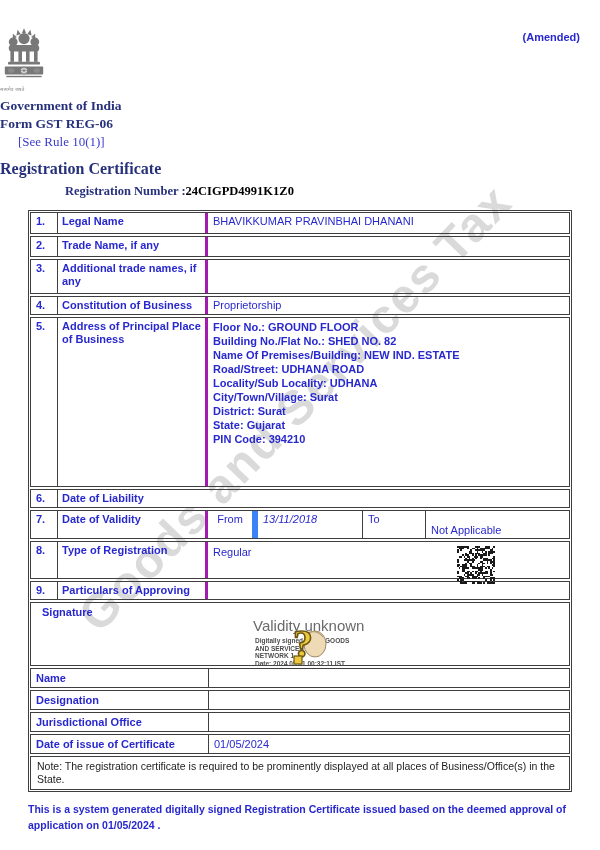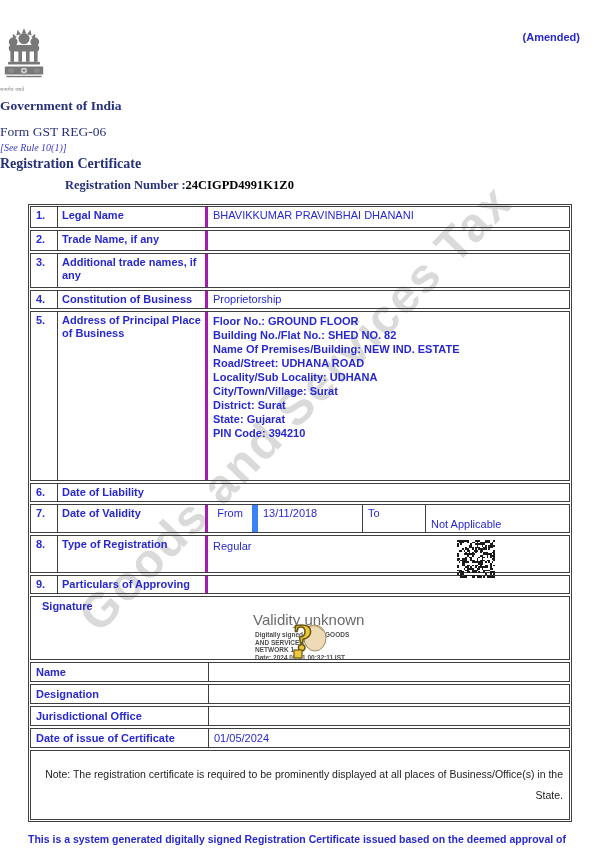--- a/index.html
+++ b/index.html
@@ -17,26 +17,26 @@
 
   .amended { position:absolute; top:31px; right:20px; font-size:11px;
     font-weight:bold; color:#2828cf; }
 
   
   .header { padding-top:26px; }
   .emblem-wrap { line-height:0; }
   .motto { font-size:5px; color:#8a8a8a; margin-top:1px; }
   .h-gov { margin-top:9px; font-family:"Liberation Serif", serif; font-weight:bold;
     font-size:13.5px; color:#27317b; }
-  .h-form { font-family:"Liberation Serif", serif; font-weight:normal;
-    font-size:13.5px; color:#27317b; margin-top:10px; }
-  .h-rule { font-family:"Liberation Serif", serif; font-style:italic;
-    font-size:10px; color:#3a3acf; margin-top:2px; }
+  .h-form { font-family:"Liberation Serif", serif; font-weight:bold;
+    font-size:13.5px; color:#27317b; margin-top:2px; }
+  .h-rule { font-family:"Liberation Serif", serif; 
+    font-size:13px; color:#3a3acf; margin-top:2px;margin-left:18px; }
   .h-cert { font-family:"Liberation Serif", serif; font-weight:bold;
-    font-size:14px; color:#27317b; margin-top:3px; }
+    font-size:16px; color:#27317b; margin-top:10px; }
   .regnum { margin:6px 0 0 65px; font-family:"Liberation Serif", serif;
     font-weight:bold; font-size:12.5px; color:#27317b; }
   .regnum .num { color:#000000; }
 
   
   .cert-table { margin:11px 0 0 28px; width:544px; border:1px solid #3f3f3f;
     padding:1px; }
   .trow { display:flex; border:1px solid #3f3f3f; margin-bottom:2px;
     background:transparent; }
   .trow:last-child { margin-bottom:0; }
@@ -49,21 +49,21 @@
     line-height:13px; }
   .r1{min-height:22px;} .r2{min-height:21px;} .r3{min-height:35px;}
   .r4{min-height:19px;} .r5{min-height:170px;} .r6{min-height:19px;}
   .r7{min-height:20px;} .r8{min-height:38px;} .r9{min-height:19px;}
 
   .addr-line { font-weight:bold; line-height:14px; }
 
   .c-from { width:50px; border-right:6px solid #3b82f6; padding:2px 5px;
     font-size:11px; color:#2828cf; flex:none;text-align:center; }
   .c-date { width:105px; border-right:1px solid #3f3f3f; padding:2px 5px;
-    font-size:11px; color:#2828cf; flex:none; }
+    font-size:11px; color:#2828cf; flex:none;font-style:italic; }
   .c-to { width:63px; border-right:1px solid #3f3f3f; padding:2px 5px;
     font-size:11px; color:#2828cf; flex:none; }
   .c-na { flex:1; padding:2px 5px; font-size:11px; color:#2828cf;margin-top:11px; }
 
   .c-regtype { flex:1; padding:4px 5px; font-size:11px; color:#2828cf;
     position:relative; }
   .qr { position:absolute; right:74px; top:4px; width:38px; height:38px;
     line-height:0; }
 
   
@@ -76,22 +76,22 @@
   .sig-details { position:absolute; left:224px; top:34px; font-size:6.5px;
     font-weight:600; color:#4d4d4d; line-height:7.5px; letter-spacing:0; }
   .sig-qicon { position:absolute; left:258px; top:18px; line-height:0; }
 
   
   .b-label { width:178px; border-right:1px solid #3f3f3f; padding:3px 5px;
     font-size:11px; font-weight:bold; color:#2828cf; flex:none; }
   .b-value { flex:1; padding:3px 5px; font-size:11px; color:#2828cf; }
   .rb { min-height:19px; }
 
-  .note-row { border:1px solid #3f3f3f; padding:13px 6px; font-size:10.5px;
-    color:#1d1d1d; line-height:21px; min-height:32px;text-align:right; }
+  .note-row { border:1px solid #3f3f3f; padding:3px 6px; font-size:10.5px;
+    color:#1d1d1d; line-height:13px; min-height:32px; }
 
   .sysnote { margin:9px 0 0 28px; width:544px; font-size:10.5px;
     font-weight:bold; color:#2828cf; line-height:16px; }
 </style>
 </head>
 <body>
 
 <div class="page">
 
   <div class="watermark">Goods and Services Tax</div>

